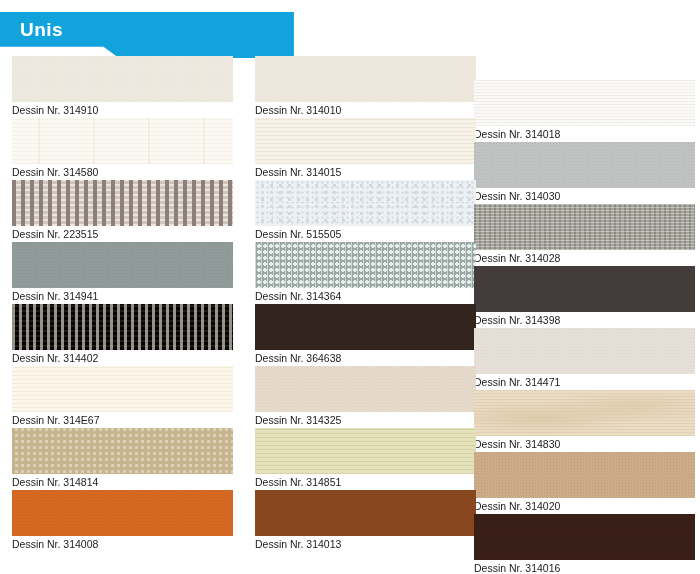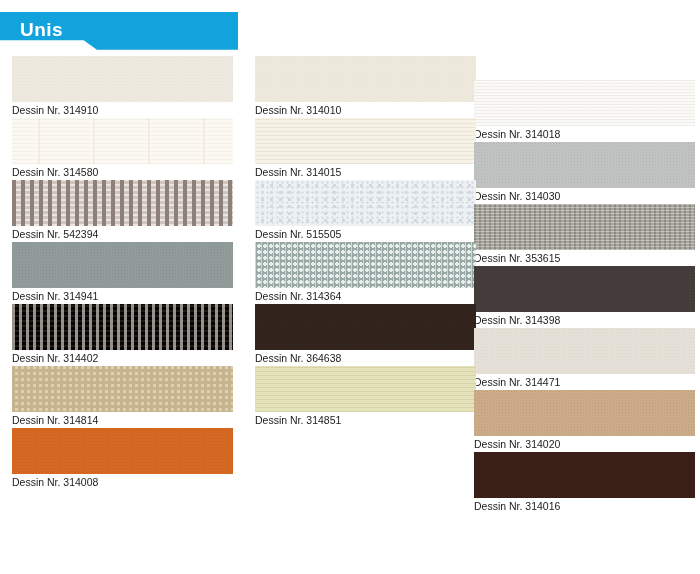--- a/index.html
+++ b/index.html
@@ -14,21 +14,21 @@
     overflow: hidden;
     font-family: "Liberation Sans", sans-serif;
     position: relative;
   }
 
   
   #header-banner {
     position: absolute;
     left: 0;
     top: 12px;
-    width: 238px;
+    width: 294px;
     height: 40px;
   }
   #header-banner .banner-shape {
     position: absolute;
     inset: 0;
   }
   #header-title {
     position: absolute;
     left: 20px;
     top: 6px;
@@ -130,33 +130,33 @@
           <div class="tex" style="background: radial-gradient(rgb(176, 179, 178) 40%, transparent 41%) 0px 0px / 3px 3px, radial-gradient(rgb(176, 179, 178) 40%, transparent 41%) 1.5px 1.5px / 3px 3px rgb(195, 197, 196);"></div>
         </div>
         <div class="swatch-label">Dessin Nr. 314030</div>
       </div>
     </div>
     <div class="swatch-row">
       <div class="swatch-cell col-0">
         <div class="swatch-image">
           <div class="tex" style="background: repeating-linear-gradient(90deg, rgb(142, 128, 120) 0px, rgb(142, 128, 120) 4px, transparent 4px, transparent 9px) 0px 0px / 9px 5px, repeating-linear-gradient(0deg, rgba(255, 255, 255, 0.55) 0px, rgba(255, 255, 255, 0.55) 2px, transparent 2px, transparent 5px) 0px 0px / auto rgb(207, 198, 192);"></div>
         </div>
-        <div class="swatch-label">Dessin Nr. 542394</div>
+        <div class="swatch-label">Dessin Nr. 223515</div>
       </div>
       <div class="swatch-cell col-1">
         <div class="swatch-image">
           <div class="tex" style="background: radial-gradient(rgb(216, 222, 227) 35%, transparent 36%) 0px 0px / 5px 5px, radial-gradient(rgb(207, 217, 226) 30%, transparent 31%) 3px 2px / 9px 7px rgb(238, 241, 243);"></div>
         </div>
         <div class="swatch-label">Dessin Nr. 515505</div>
       </div>
       <div class="swatch-cell col-2">
         <div class="swatch-image">
           <div class="tex" style="background: repeating-linear-gradient(0deg, rgba(255, 255, 255, 0.35) 0px, rgba(255, 255, 255, 0.35) 1px, transparent 1px, transparent 3px) 0px 0px / auto, repeating-linear-gradient(90deg, rgb(138, 135, 128) 0px, rgb(138, 135, 128) 2px, transparent 2px, transparent 5px) 0px 0px / auto rgb(167, 164, 156);"></div>
         </div>
-        <div class="swatch-label">Dessin Nr. 353615</div>
+        <div class="swatch-label">Dessin Nr. 314028</div>
       </div>
     </div>
     <div class="swatch-row">
       <div class="swatch-cell col-0">
         <div class="swatch-image">
           <div class="tex" style="background: radial-gradient(rgb(127, 138, 137) 40%, transparent 41%) 0px 0px / 3px 3px, radial-gradient(rgb(127, 138, 137) 40%, transparent 41%) 1.5px 1.5px / 3px 3px rgb(148, 158, 157);"></div>
         </div>
         <div class="swatch-label">Dessin Nr. 314941</div>
       </div>
       <div class="swatch-cell col-1">
@@ -188,20 +188,40 @@
       <div class="swatch-cell col-2">
         <div class="swatch-image">
           <div class="tex" style="background: radial-gradient(rgb(217, 211, 200) 40%, transparent 41%) 0px 0px / 3px 3px, radial-gradient(rgb(217, 211, 200) 40%, transparent 41%) 1.5px 1.5px / 3px 3px rgb(231, 226, 218);"></div>
         </div>
         <div class="swatch-label">Dessin Nr. 314471</div>
       </div>
     </div>
     <div class="swatch-row">
       <div class="swatch-cell col-0">
         <div class="swatch-image">
+          <div class="tex" style="background: repeating-linear-gradient(0deg, rgb(243, 236, 217) 0px, rgb(243, 236, 217) 1px, transparent 1px, transparent 4px) 0px 0px / auto rgb(251, 246, 233);"></div>
+        </div>
+        <div class="swatch-label">Dessin Nr. 314E67</div>
+      </div>
+      <div class="swatch-cell col-1">
+        <div class="swatch-image">
+          <div class="tex" style="background: radial-gradient(rgb(219, 205, 187) 40%, transparent 41%) 0px 0px / 3px 3px, radial-gradient(rgb(219, 205, 187) 40%, transparent 41%) 1.5px 1.5px / 3px 3px rgb(232, 220, 206);"></div>
+        </div>
+        <div class="swatch-label">Dessin Nr. 314325</div>
+      </div>
+      <div class="swatch-cell col-2">
+        <div class="swatch-image">
+          <div class="tex" style="background: radial-gradient(at 30% 60%, rgba(216, 195, 159, 0.667) 0%, transparent 45%) 0px 0px / auto, radial-gradient(at 72% 35%, rgba(216, 195, 159, 0.533) 0%, transparent 40%) 0px 0px / auto, repeating-linear-gradient(0deg, rgba(0, 0, 0, 0.05) 0px, rgba(0, 0, 0, 0.05) 1px, transparent 1px, transparent 3px) 0px 0px / auto rgb(236, 220, 195);"></div>
+        </div>
+        <div class="swatch-label">Dessin Nr. 314830</div>
+      </div>
+    </div>
+    <div class="swatch-row">
+      <div class="swatch-cell col-0">
+        <div class="swatch-image">
           <div class="tex" style="background: repeating-linear-gradient(90deg, rgb(198, 180, 142) 0px, rgb(198, 180, 142) 3px, transparent 3px, transparent 6px) 0px 0px / 6px 6px, repeating-linear-gradient(0deg, rgb(198, 180, 142) 0px, rgb(198, 180, 142) 3px, transparent 3px, transparent 6px) 3px 0px / 6px 6px rgb(222, 208, 180);"></div>
         </div>
         <div class="swatch-label">Dessin Nr. 314814</div>
       </div>
       <div class="swatch-cell col-1">
         <div class="swatch-image">
           <div class="tex" style="background: repeating-linear-gradient(0deg, rgb(214, 211, 166) 0px, rgb(214, 211, 166) 1px, transparent 1px, transparent 4px) 0px 0px / auto rgb(228, 226, 187);"></div>
         </div>
         <div class="swatch-label">Dessin Nr. 314851</div>
       </div>
@@ -212,20 +232,26 @@
         <div class="swatch-label">Dessin Nr. 314020</div>
       </div>
     </div>
     <div class="swatch-row">
       <div class="swatch-cell col-0">
         <div class="swatch-image">
           <div class="tex" style="background: radial-gradient(rgb(194, 93, 28) 40%, transparent 41%) 0px 0px / 3px 3px, radial-gradient(rgb(194, 93, 28) 40%, transparent 41%) 1.5px 1.5px / 3px 3px rgb(217, 106, 35);"></div>
         </div>
         <div class="swatch-label">Dessin Nr. 314008</div>
       </div>
+      <div class="swatch-cell col-1">
+        <div class="swatch-image">
+          <div class="tex" style="background: radial-gradient(rgb(123, 63, 27) 40%, transparent 41%) 0px 0px / 3px 3px, radial-gradient(rgb(123, 63, 27) 40%, transparent 41%) 1.5px 1.5px / 3px 3px rgb(140, 74, 33);"></div>
+        </div>
+        <div class="swatch-label">Dessin Nr. 314013</div>
+      </div>
       <div class="swatch-cell col-2">
         <div class="swatch-image">
           <div class="tex" style="background: radial-gradient(rgb(48, 26, 18) 40%, transparent 41%) 0px 0px / 3px 3px, radial-gradient(rgb(48, 26, 18) 40%, transparent 41%) 1.5px 1.5px / 3px 3px rgb(60, 33, 24);"></div>
         </div>
         <div class="swatch-label">Dessin Nr. 314016</div>
       </div>
     </div>
   </div>
 
 </body></html>

